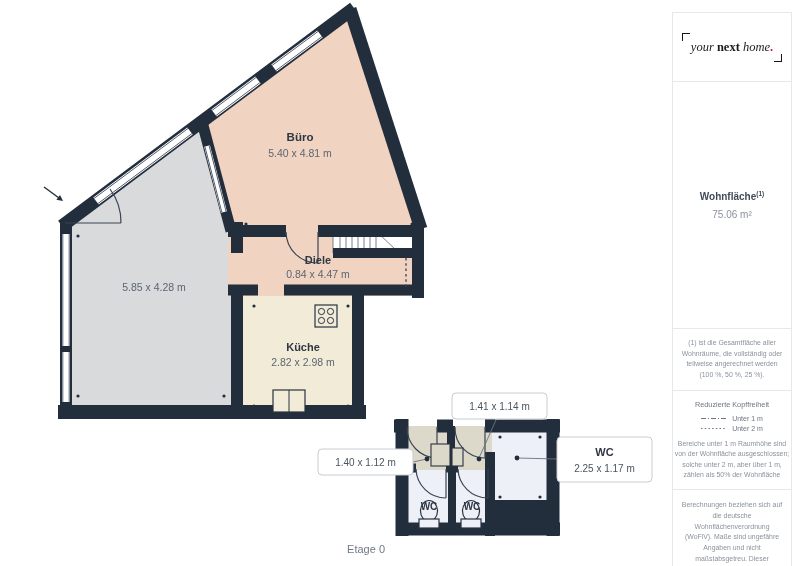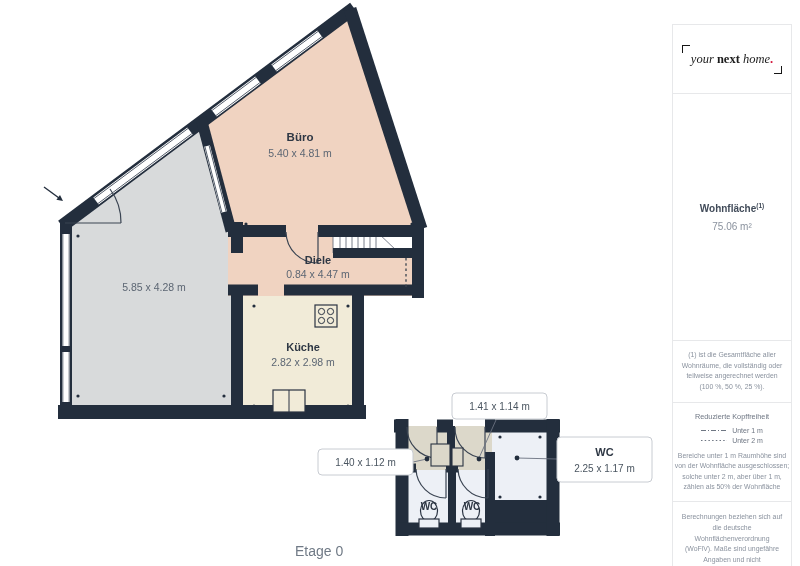--- a/index.html
+++ b/index.html
@@ -3,21 +3,21 @@
 <meta charset="utf-8">
 <style>
   html,body{margin:0;padding:0;background:#fff;}
   .stage{position:relative;width:800px;height:566px;background:#ffffff;overflow:hidden;
          font-family:"Liberation Sans", sans-serif;}
   .plan-svg{position:absolute;left:0;top:0;}
   
   .sidebar{position:absolute;left:672px;top:12px;width:120px;}
   .sb-box{box-sizing:border-box;width:120px;border:1px solid #e7e8ea;background:#fff;
           margin-top:-1px;text-align:center;color:#8a929e;}
-  .sb-box:first-child{margin-top:12px;}
+  .sb-box:first-child{margin-top:0;}
   .logo-box{height:70px;display:flex;align-items:center;justify-content:center;}
   .logo-wrap{position:relative;padding:7px 9px;white-space:nowrap;
              font-family:"Liberation Serif", serif;font-size:12.5px;color:#1c1c1c;}
   .logo-wrap::before{content:'';position:absolute;left:0;top:0;width:7px;height:7px;
              border-left:1.5px solid #161616;border-top:1.5px solid #161616;}
   .logo-wrap::after{content:'';position:absolute;right:0;bottom:0;width:7px;height:7px;
              border-right:1.5px solid #161616;border-bottom:1.5px solid #161616;}
   .logo-your,.logo-home{font-style:italic;}
   .logo-next{font-weight:bold;}
   .logo-dot{color:#d3173c;font-weight:bold;}
@@ -25,22 +25,22 @@
   .area-label{font-size:10px;font-weight:bold;color:#414b59;}
   .area-label sup{font-size:6.5px;}
   .area-value{font-size:10px;margin-top:7px;color:#8a929e;}
   .note-box{padding:9px 8px;font-size:6.9px;line-height:1.55;}
   .head-box{padding:9px 1px;}
   .head-title{font-size:7.3px;color:#6e7683;margin-bottom:6px;}
   .legend-row{display:flex;align-items:center;justify-content:center;gap:5px;margin:3px 0;
               font-size:7px;color:#6e7683;}
   .head-text{font-size:6.9px;line-height:1.5;margin-top:7px;}
   .disc-box{padding:10px 8px 12px 8px;font-size:6.9px;line-height:1.55;}
-  .etage{position:absolute;left:295px;top:543px;width:90px;text-align:left;
-         font-size:14px;color:#707a86;}
+  .etage{position:absolute;left:295px;top:543px;width:90px;text-align:right;
+         font-size:11px;color:#707a86;}
 </style>
 </head>
 <body>
 
 <div class="stage">
 
   <svg class="plan-svg" width="800" height="566" viewBox="0 0 800 566">
 
     <g>
       <polygon fill="#d8dadb" points="66,226 204,122 236,230 236,412 66,412"></polygon>

